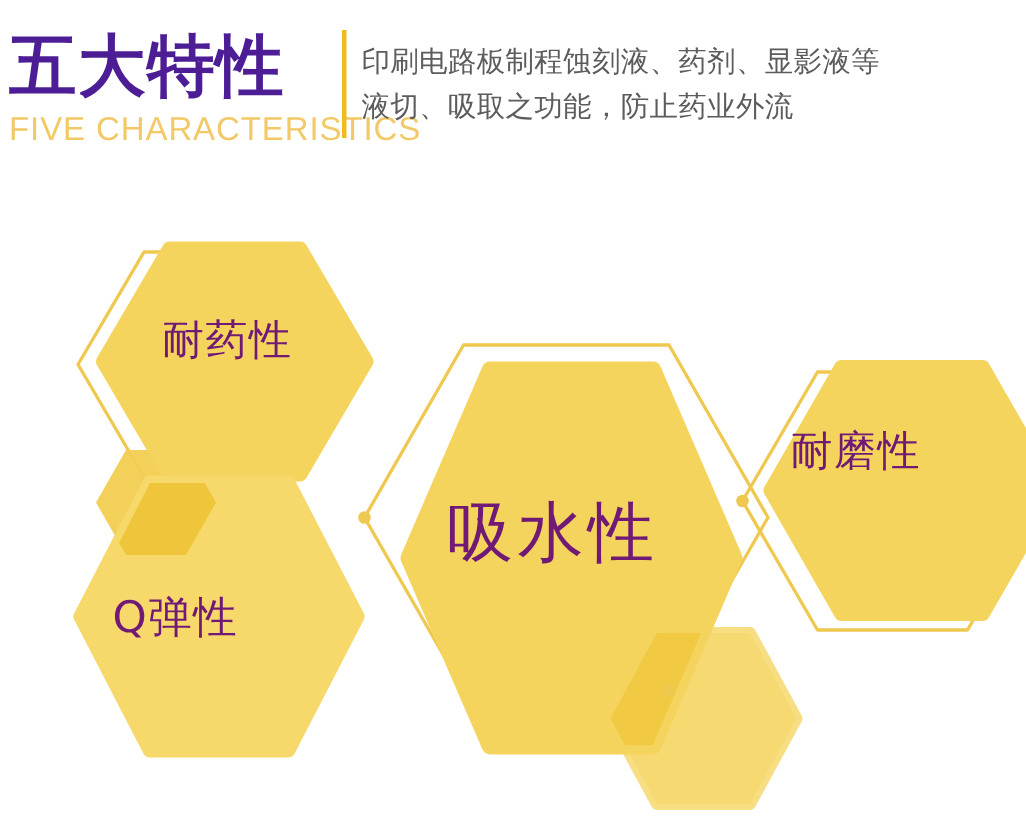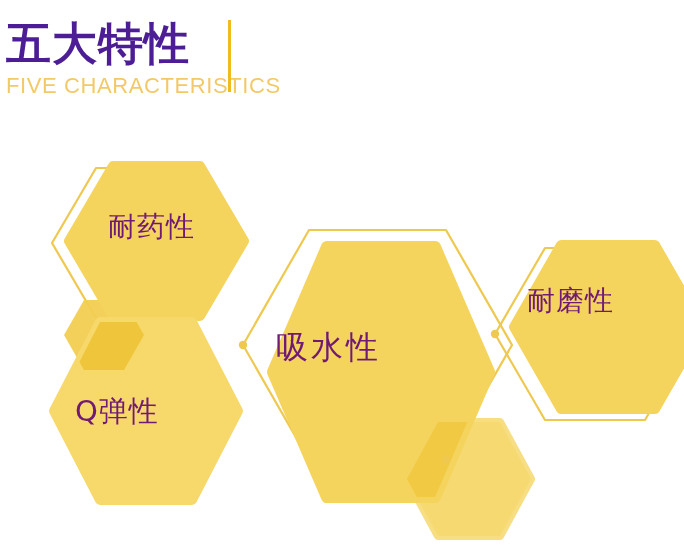--- a/index.html
+++ b/index.html
@@ -94,37 +94,41 @@
     position: absolute;
     font-family: "DejaVu Sans", "Liberation Sans", sans-serif;
     color: #701a75;
     font-weight: 500;
     white-space: nowrap;
     letter-spacing: 1px;
     pointer-events: none;
   }
   .lbl-naiyao  { left: 108px; top: 208px; font-size: 28px; }
   .lbl-qtan    { left: 75px;  top: 392px; font-size: 29px; }
-  .lbl-xishui  { left: 276px; top: 326px; font-size: 32px; letter-spacing: 3px; }
+  .lbl-xishui  { left: 298px; top: 326px; font-size: 44px; letter-spacing: 3px; }
   .lbl-naimo   { left: 527px; top: 282px; font-size: 28px; }
 </style>
 </head>
 <body>
 
 <div id="page">
 
   <div class="header">
 
     <div class="title-block">
       <div class="title-cn">五大特性</div>
       <div class="title-en">FIVE CHARACTERISTICS</div>
     </div>
 
     <div class="header-divider"></div>
 
+    <div class="subtitle">
+      <span class="subtitle-line">印刷电路板制程蚀刻液、药剂、显影液等</span>
+      <span class="subtitle-line">液切、吸取之功能，防止药业外流</span>
+    </div>
   </div>
 
   <div class="stage">
     <svg width="684" height="552" viewBox="0 0 684 552" xmlns="http://www.w3.org/2000/svg">
 
       <defs>
 
         <clipPath id="clipXishui">
           <path d="M 327 247 L 435 247 L 489 372 L 435 497 L 327 497 L 273 372 Z"></path>
         </clipPath>

